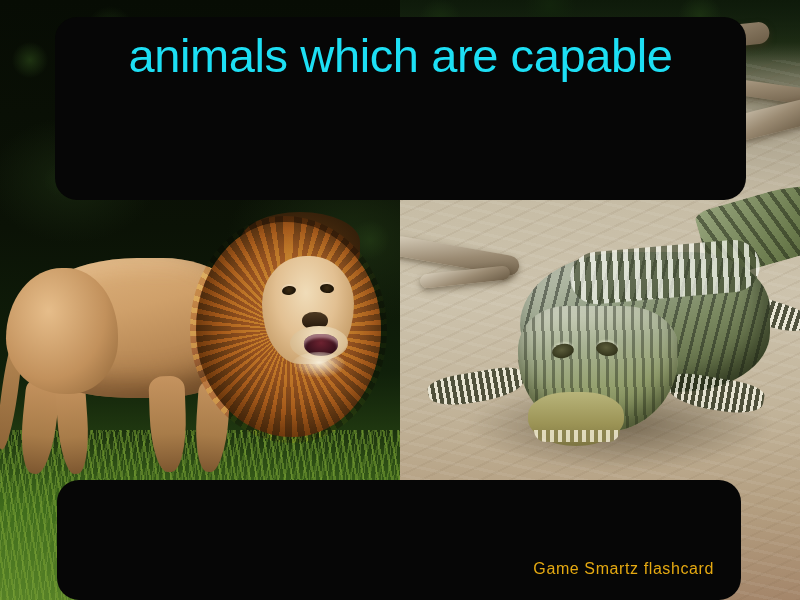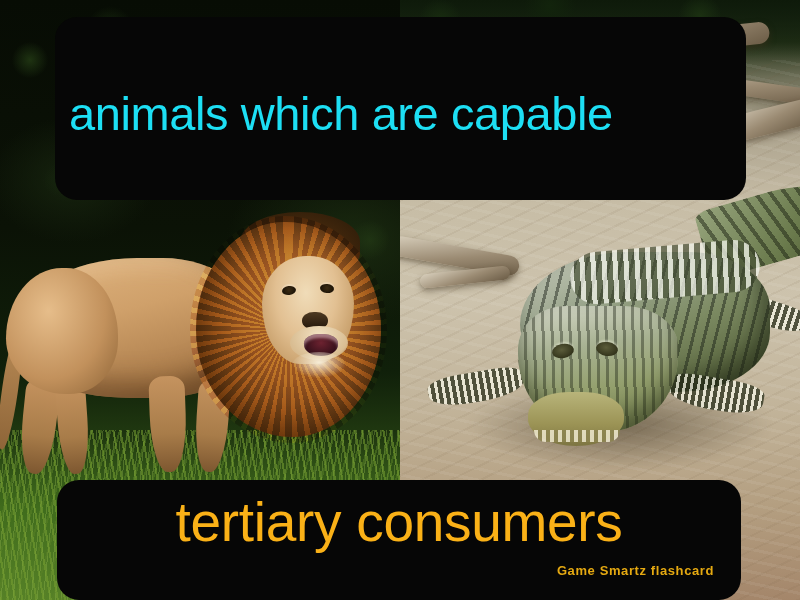--- a/index.html
+++ b/index.html
@@ -307,21 +307,21 @@
     border-radius: 22px;
     box-sizing: border-box;
   }
   .panel-top {
     left: 55px;
     top: 17px;
     width: 691px;
     height: 183px;
     padding: 10px 14px 0 14px;
     display: flex;
-    flex-direction: row;
+    flex-direction: column;
     align-items: center;
     justify-content: flex-start;
   }
   .panel-bottom {
     left: 57px;
     top: 480px;
     width: 684px;
     height: 120px;
     border-radius: 22px;
     padding: 0;
@@ -348,22 +348,22 @@
     font-weight: 400;
     letter-spacing: -0.3px;
     white-space: nowrap;
   }
 
   .watermark {
     position: absolute;
     right: 27px;
     bottom: 22px;
     color: #e5a911;
-    font-size: 13px;
-    font-weight: bold;
+    font-size: 16px;
+    font-weight: normal;
     letter-spacing: 0.6px;
     white-space: nowrap;
     margin-top: 28px;
   }
 </style>
 </head>
 <body>
 
 <div id="card">
 
@@ -414,17 +414,16 @@
       <div class="croc-teeth"></div>
     </div>
 
   </div>
 
   <div class="panel panel-top">
     <div class="definition-line">animals which are capable</div>
   </div>
 
   <div class="panel panel-bottom">
-    <div class="term-text">tertiary consumers</div>
     <div class="watermark">Game Smartz  flashcard</div>
   </div>
 
 </div>
 
 </body></html>

